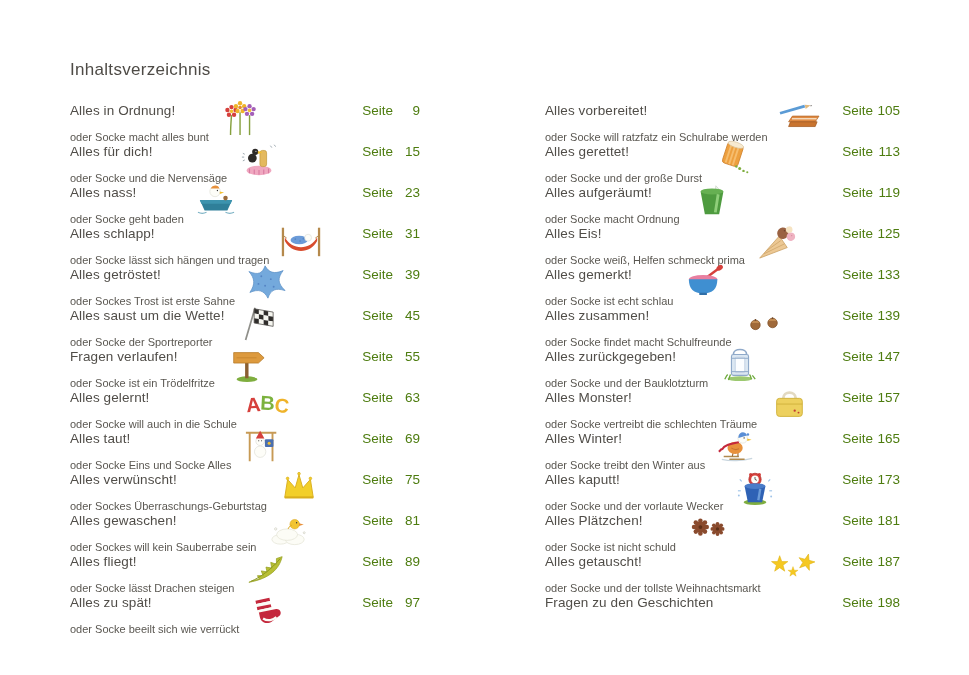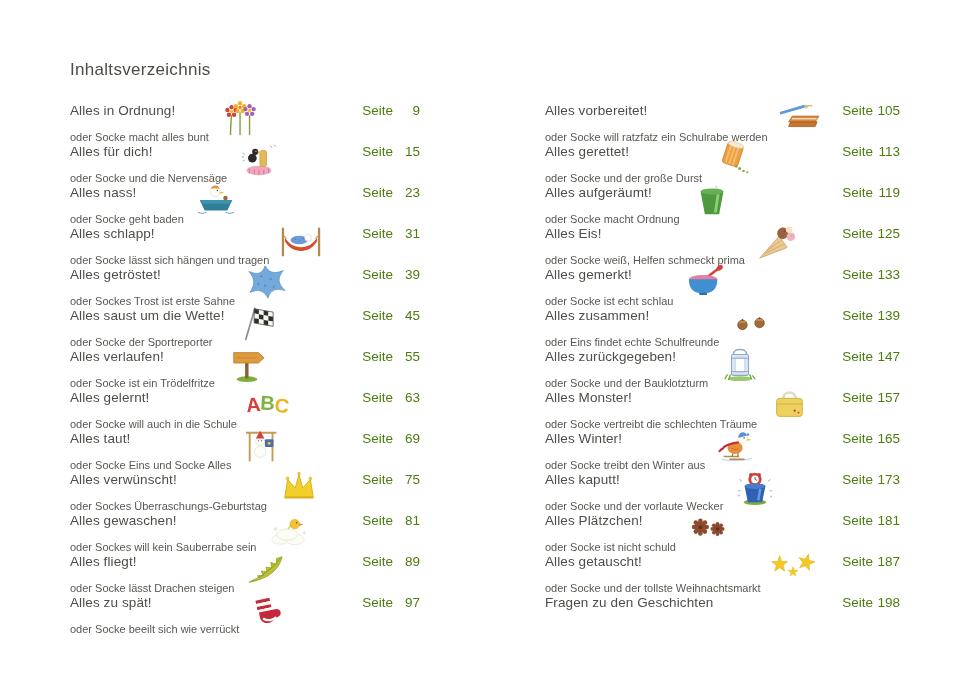--- a/index.html
+++ b/index.html
@@ -238,21 +238,21 @@
                 </g>
               </svg>
             </span>
     <div class="entry-page">
       <span class="page-word">Seite</span>
       <span class="page-num">45</span>
     </div>
   </div>
           <div class="entry">
     <div class="entry-text">
-      <div class="entry-title">Alles verlaufen!</div>
+      <div class="entry-title">Fragen verlaufen!</div>
       <div class="entry-subtitle">oder Socke ist ein Trödelfritze</div>
     </div>
     <span class="entry-icon">
               <svg viewBox="0 0 48 40">
                 <ellipse cx="24" cy="36" rx="11" ry="3" fill="#7fae3f"></ellipse>
                 <rect x="22" y="15" width="3.6" height="20" fill="#8a5f32"></rect>
                 <path d="M10 8 L36 8 L42 13.5 L36 19 L10 19 Z" fill="#dd9a3e" stroke="#b57a28" stroke-width="0.8"></path>
                 <path d="M13 13.5 H34" stroke="#c8862f" stroke-width="1"></path>
               </svg>
             </span>
@@ -485,21 +485,21 @@
               </svg>
             </span>
     <div class="entry-page">
       <span class="page-word">Seite</span>
       <span class="page-num">133</span>
     </div>
   </div>
           <div class="entry">
     <div class="entry-text">
       <div class="entry-title">Alles zusammen!</div>
-      <div class="entry-subtitle">oder Eins findet echte Schulfreunde</div>
+      <div class="entry-subtitle">oder Socke findet macht Schulfreunde</div>
     </div>
     <span class="entry-icon">
               <svg viewBox="0 0 48 40">
                 <circle cx="15" cy="22" r="5" fill="#a06a3a" stroke="#7d4e26" stroke-width="0.8"></circle>
                 <path d="M10.6 20 a5 5 0 0 1 8.8 0 Z" fill="#c08a52"></path>
                 <circle cx="15" cy="16.8" r="0.9" fill="#6b4220"></circle>
                 <circle cx="33" cy="20" r="5" fill="#a06a3a" stroke="#7d4e26" stroke-width="0.8"></circle>
                 <path d="M28.6 18 a5 5 0 0 1 8.8 0 Z" fill="#c08a52"></path>
                 <circle cx="33" cy="14.8" r="0.9" fill="#6b4220"></circle>
               </svg>

